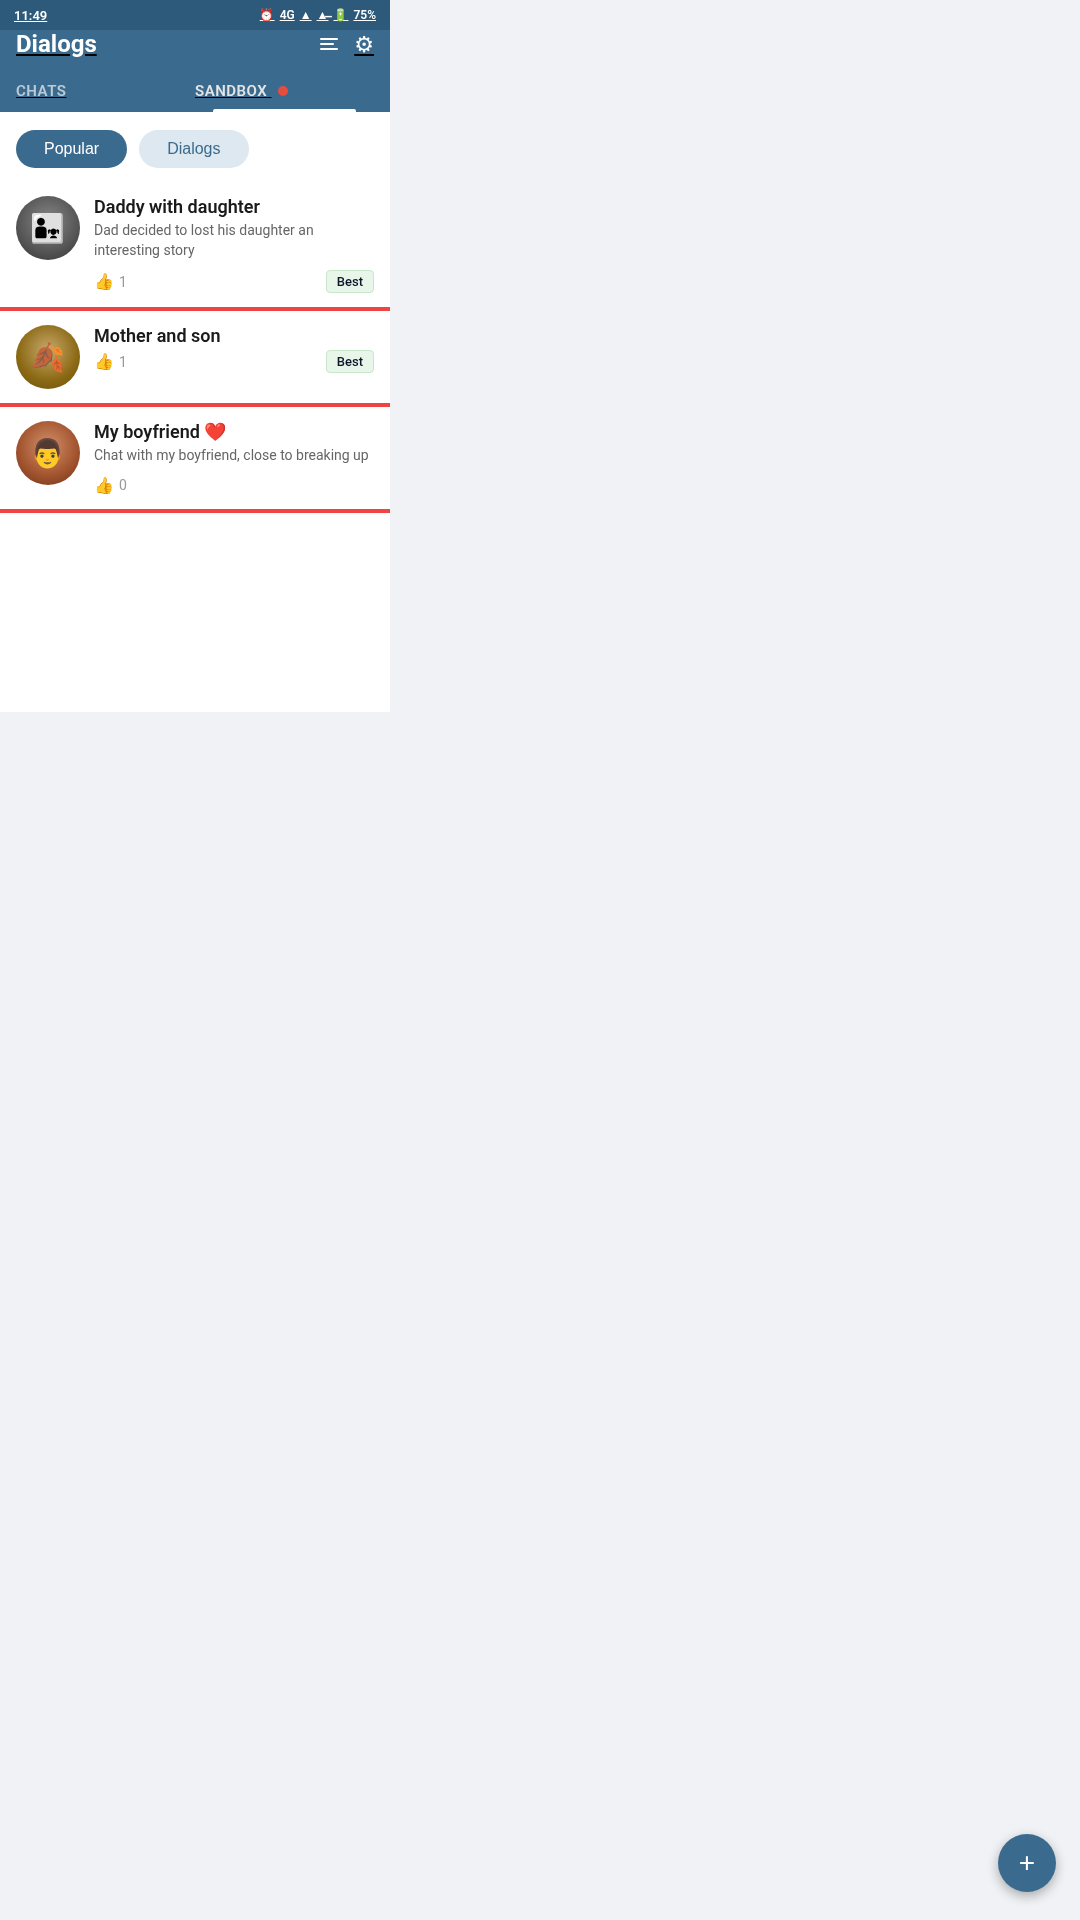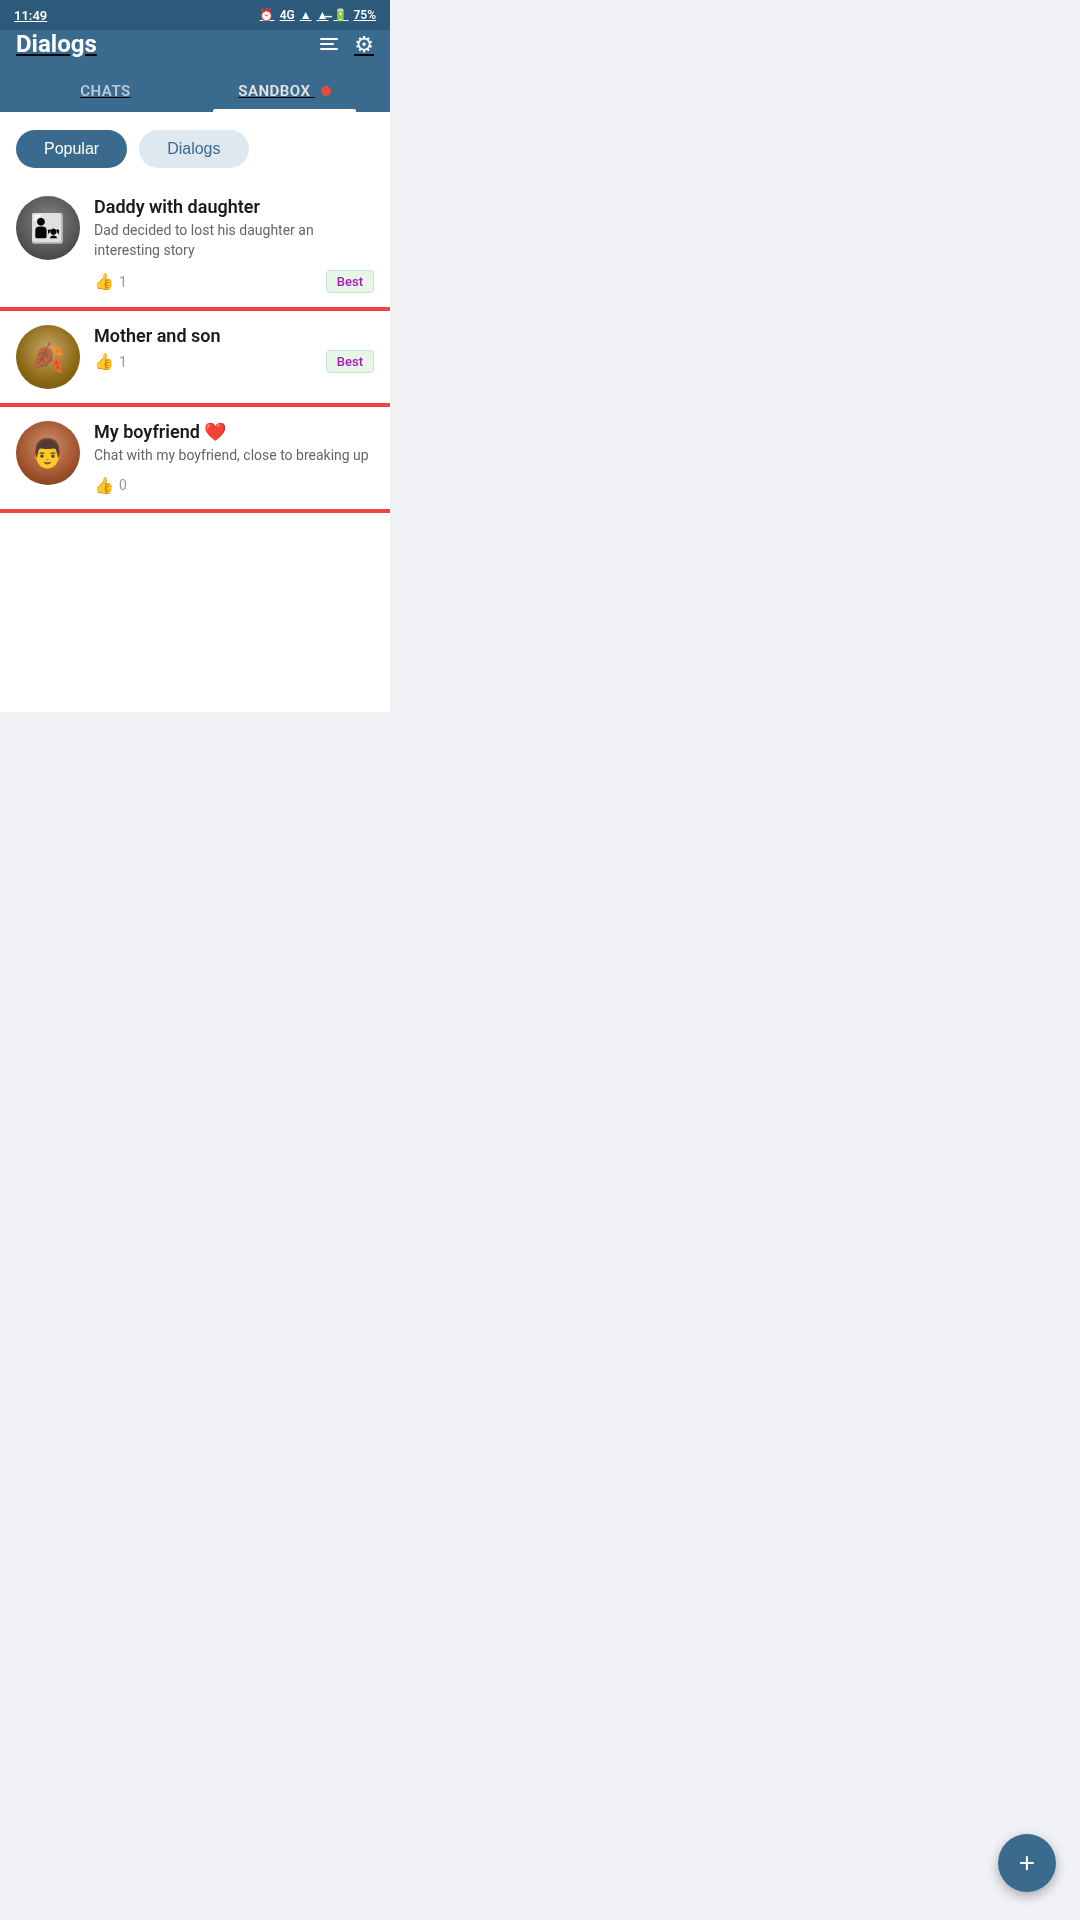--- a/index.html
+++ b/index.html
@@ -57,21 +57,21 @@
       align-items: center;
     }
 
     
     .tabs {
       display: flex;
       align-items: flex-end;
     }
     .tab {
       flex: 1;
-      text-align: center;
+      text-align: left;
       padding: 10px 0 12px;
       font-size: 15px;
       font-weight: 600;
       letter-spacing: 0.5px;
       cursor: pointer;
       position: relative;
     }
     .tab-chats {
       color: rgba(255,255,255,0.65);
     }
@@ -216,21 +216,21 @@
       gap: 5px;
       color: #999;
       font-size: 14px;
     }
     .thumb-icon {
       font-size: 16px;
       color: #bbb;
     }
     .best-badge {
       background: #e8f5e9;
-      color: #a21caf;
+      color: #0f172a;
       border: 1px solid #c8e6c9;
       padding: 3px 10px;
       border-radius: 4px;
       font-size: 13px;
       font-weight: 500;
     }
 
     
     .fab {
       position: fixed;

